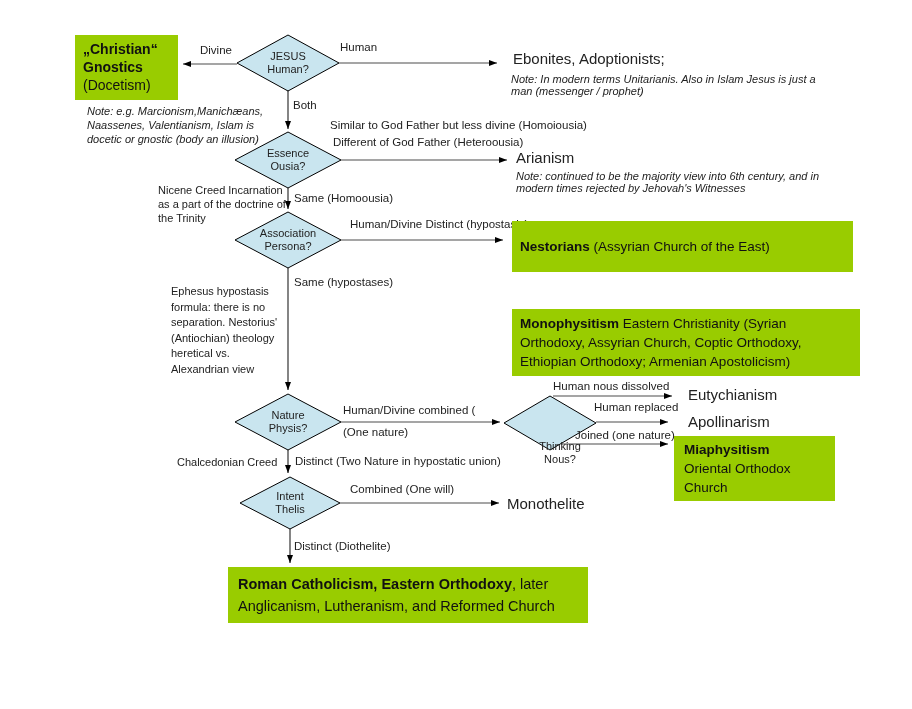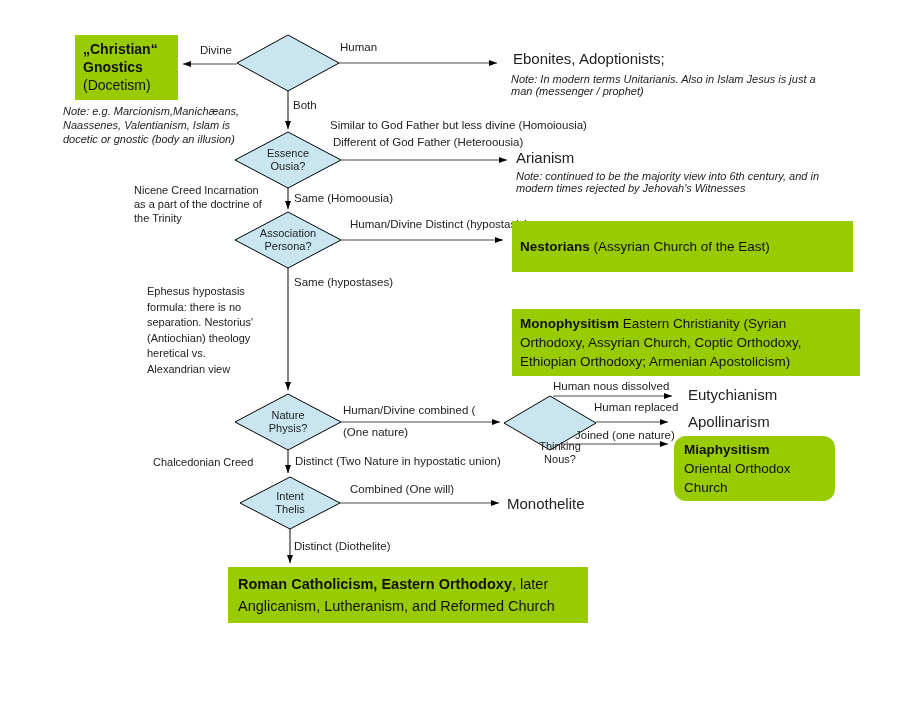--- a/index.html
+++ b/index.html
@@ -2,21 +2,21 @@
 <html><head>
 <meta charset="utf-8">
 <style>
   html,body{margin:0;padding:0;background:#ffffff;}
   #canvas{position:relative;width:912px;height:709px;background:#ffffff;
           font-family:"Liberation Sans","DejaVu Sans",sans-serif;color:#1a1a1a;overflow:hidden;}
   #wires{position:absolute;left:0;top:0;width:912px;height:709px;}
   .pre{white-space:pre-line;}
   .diamond-label{position:absolute;width:110px;text-align:center;font-size:11px;line-height:13px;white-space:pre-line;color:#222;}
   .edge-label{position:absolute;font-size:11.5px;color:#222;white-space:nowrap;}
-  .side-note{position:absolute;font-size:11px;line-height:14px;color:#222;white-space:pre-line;}
+  .side-note{position:absolute;font-size:11px;line-height:14px;color:#222;white-space:pre-line;margin-left:24px;}
   .italic{font-style:italic;}
   .heading{position:absolute;font-size:15px;color:#222;white-space:nowrap;}
   .sub-note{position:absolute;font-size:11px;line-height:12px;font-style:italic;color:#222;white-space:pre-line;}
   .green-box{position:absolute;background:#99cc00;color:#111;}
   .gnostics-box{width:87px;padding:5px 8px 6px 8px;font-size:14px;line-height:18px;}
   .gnostics-box .b{font-weight:bold;white-space:pre-line;}
   .bar{font-size:13.5px;line-height:19px;}
   .b{font-weight:bold;}
 </style>
 </head>
@@ -47,20 +47,22 @@
     <line x1="290" y1="529" x2="290" y2="563" stroke="#333" stroke-width="1.2" marker-end="url(#ah)"></line>
 
     <polygon points="237,63 288,35 339,63 288,91" fill="#c9e5ef" stroke="#000" stroke-width="1"></polygon>
     <polygon points="235,160 288,132 341,160 288,188" fill="#c9e5ef" stroke="#000" stroke-width="1"></polygon>
     <polygon points="235,240 288,212 341,240 288,268" fill="#c9e5ef" stroke="#000" stroke-width="1"></polygon>
     <polygon points="235,422 288,394 341,422 288,450" fill="#c9e5ef" stroke="#000" stroke-width="1"></polygon>
     <polygon points="504,423 550,396 596,423 550,450" fill="#c9e5ef" stroke="#000" stroke-width="1"></polygon>
     <polygon points="240,503 290,477 340,503 290,529" fill="#c9e5ef" stroke="#000" stroke-width="1"></polygon>
   </svg>
 
+  <div class="diamond-label" style="left:233px;top:50px;">JESUS
+Human?</div>
   <div class="diamond-label" style="left:233px;top:147px;">Essence
 Ousia?</div>
   <div class="diamond-label" style="left:233px;top:227px;">Association
 Persona?</div>
   <div class="diamond-label" style="left:233px;top:409px;">Nature
 Physis?</div>
   <div class="diamond-label" style="left:505px;top:410px;margin-top:30px;">Thinking
 Nous?</div>
   <div class="diamond-label" style="left:235px;top:490px;">Intent
 Thelis</div>
@@ -114,21 +116,21 @@
     <span class="b">Nestorians</span><span> (Assyrian Church of the East)</span>
   </div>
 
   <div class="green-box bar" style="left:512px;top:309px;width:332px;padding:5px 8px;">
     <span class="b">Monophysitism</span><span> Eastern Christianity (Syrian Orthodoxy, Assyrian Church, Coptic Orthodoxy, Ethiopian Orthodoxy; Armenian Apostolicism)</span>
   </div>
 
   <div class="heading" style="left:688px;top:386px;">Eutychianism</div>
   <div class="heading" style="left:688px;top:413px;">Apollinarism</div>
 
-  <div class="green-box bar" style="left:674px;top:436px;width:141px;padding:4px 10px;border-radius:12px;">
+  <div class="green-box bar" style="left:674px;top:436px;width:141px;padding:4px 10px;">
     <div class="b">Miaphysitism</div>
     <div class="pre">Oriental Orthodox
 Church</div>
   </div>
 
   <div class="heading" style="left:507px;top:495px;">Monothelite</div>
 
   <div class="green-box" style="left:228px;top:567px;width:340px;padding:6px 10px;font-size:14.5px;line-height:22px;">
     <span class="b">Roman Catholicism, Eastern Orthodoxy</span><span>, later Anglicanism, Lutheranism, and Reformed Church</span>
   </div>

